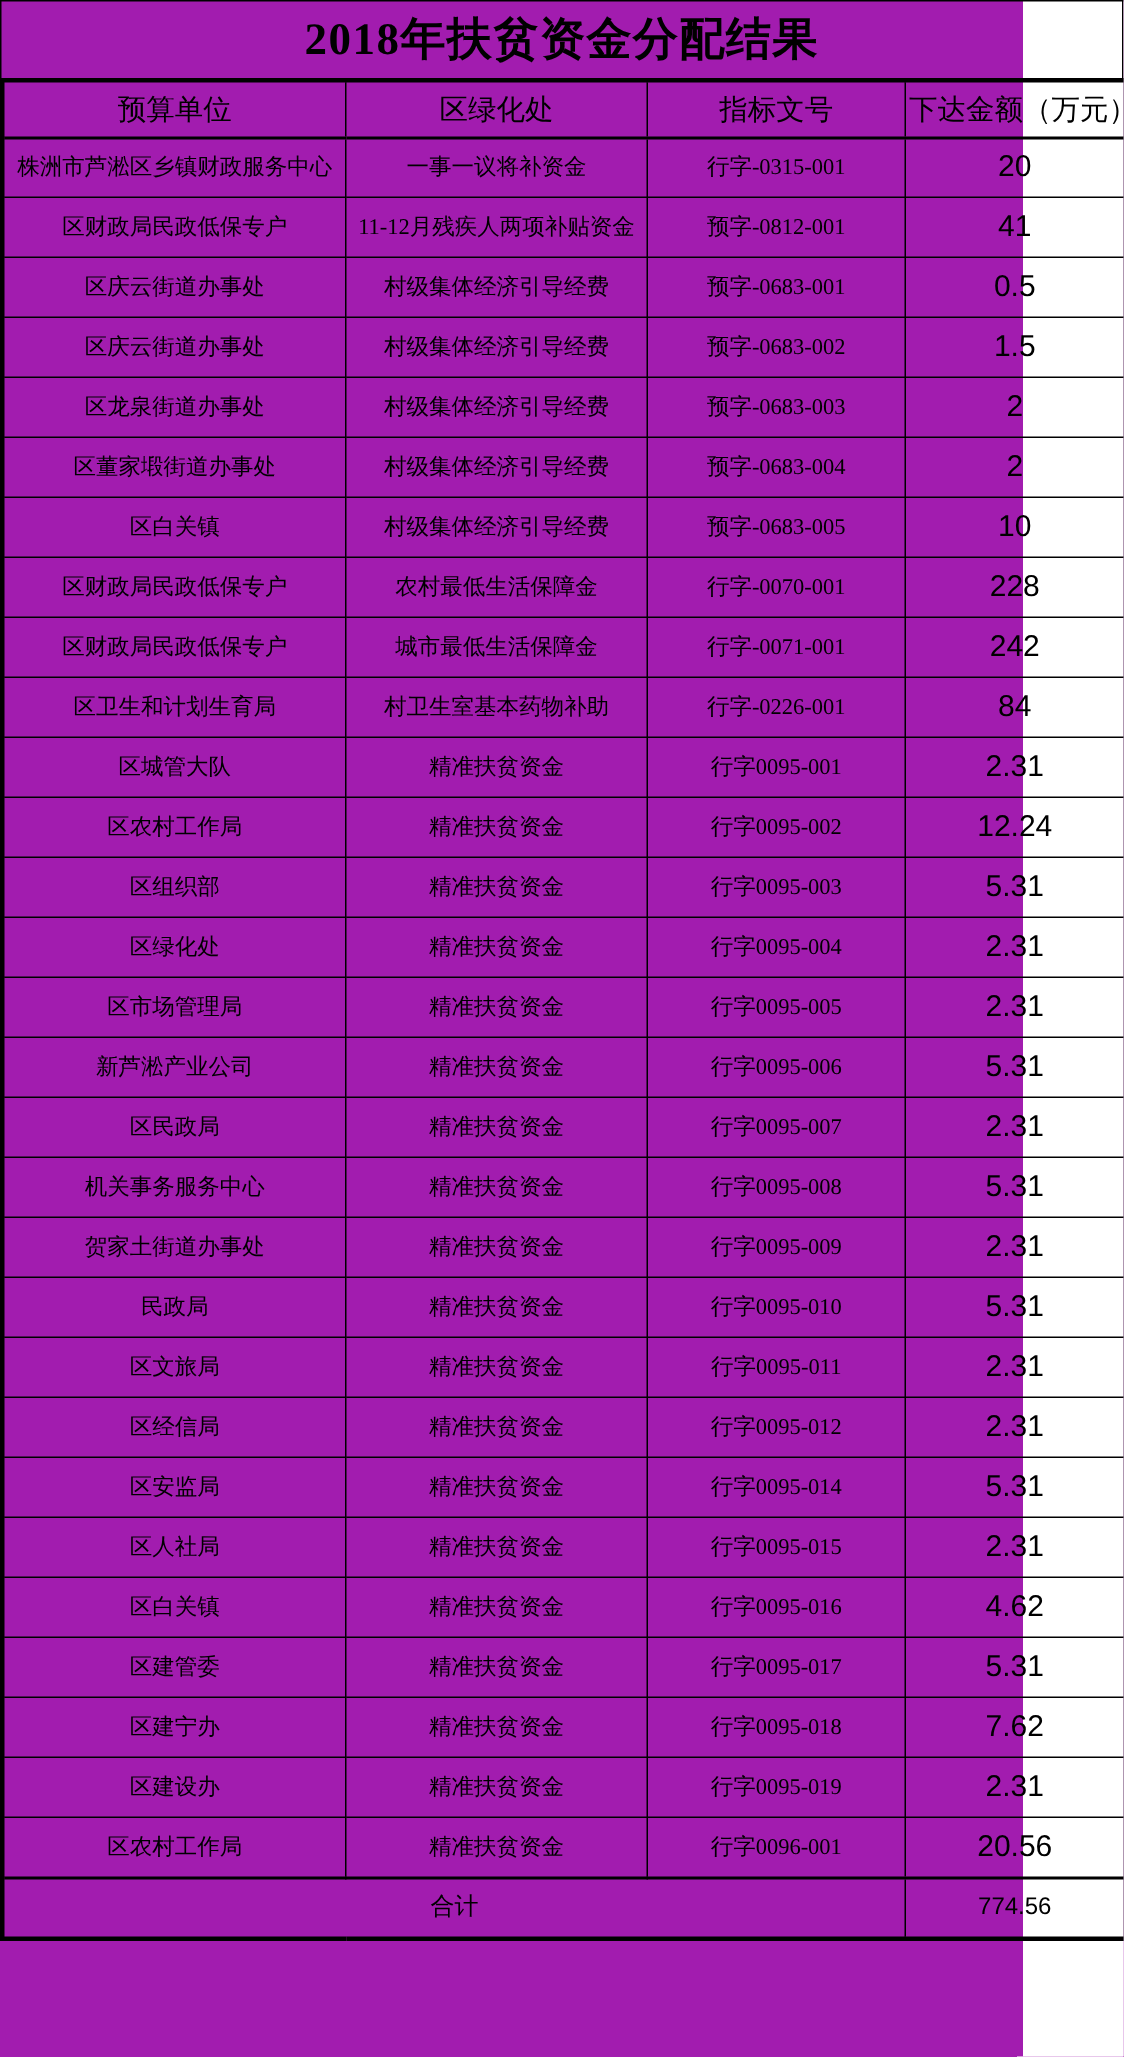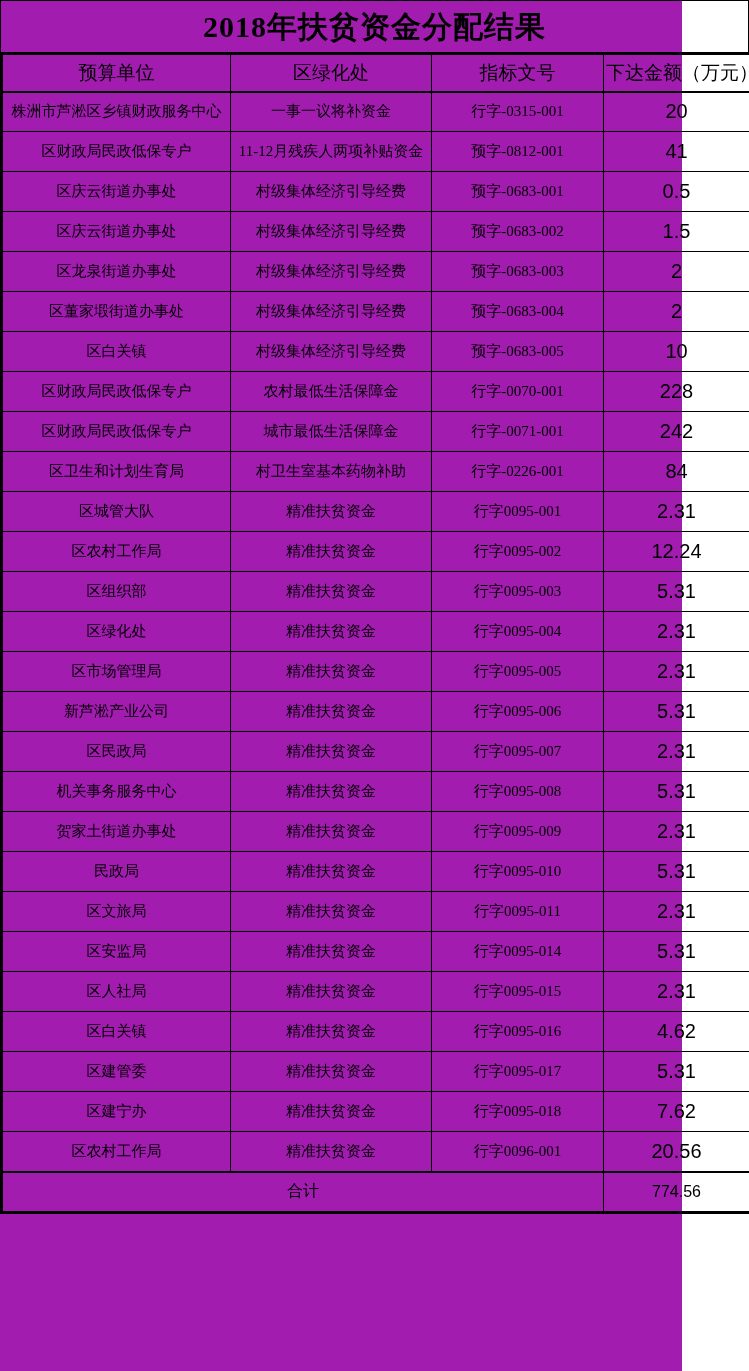--- a/index.html
+++ b/index.html
@@ -218,20 +218,26 @@
           <td class="doc">行字0095-010</td>
           <td class="amt">5.31</td>
         </tr>
         <tr>
           <td>区文旅局</td>
           <td>精准扶贫资金</td>
           <td class="doc">行字0095-011</td>
           <td class="amt">2.31</td>
         </tr>
         <tr>
+          <td>区经信局</td>
+          <td>精准扶贫资金</td>
+          <td class="doc">行字0095-012</td>
+          <td class="amt">2.31</td>
+        </tr>
+        <tr>
           <td>区安监局</td>
           <td>精准扶贫资金</td>
           <td class="doc">行字0095-014</td>
           <td class="amt">5.31</td>
         </tr>
         <tr>
           <td>区人社局</td>
           <td>精准扶贫资金</td>
           <td class="doc">行字0095-015</td>
           <td class="amt">2.31</td>
@@ -246,20 +252,26 @@
           <td>区建管委</td>
           <td>精准扶贫资金</td>
           <td class="doc">行字0095-017</td>
           <td class="amt">5.31</td>
         </tr>
         <tr>
           <td>区建宁办</td>
           <td>精准扶贫资金</td>
           <td class="doc">行字0095-018</td>
           <td class="amt">7.62</td>
+        </tr>
+        <tr>
+          <td>区建设办</td>
+          <td>精准扶贫资金</td>
+          <td class="doc">行字0095-019</td>
+          <td class="amt">2.31</td>
         </tr>
         <tr>
           <td>区农村工作局</td>
           <td>精准扶贫资金</td>
           <td class="doc">行字0096-001</td>
           <td class="amt">20.56</td>
         </tr>
       </tbody>
     <tfoot>
       <tr>

